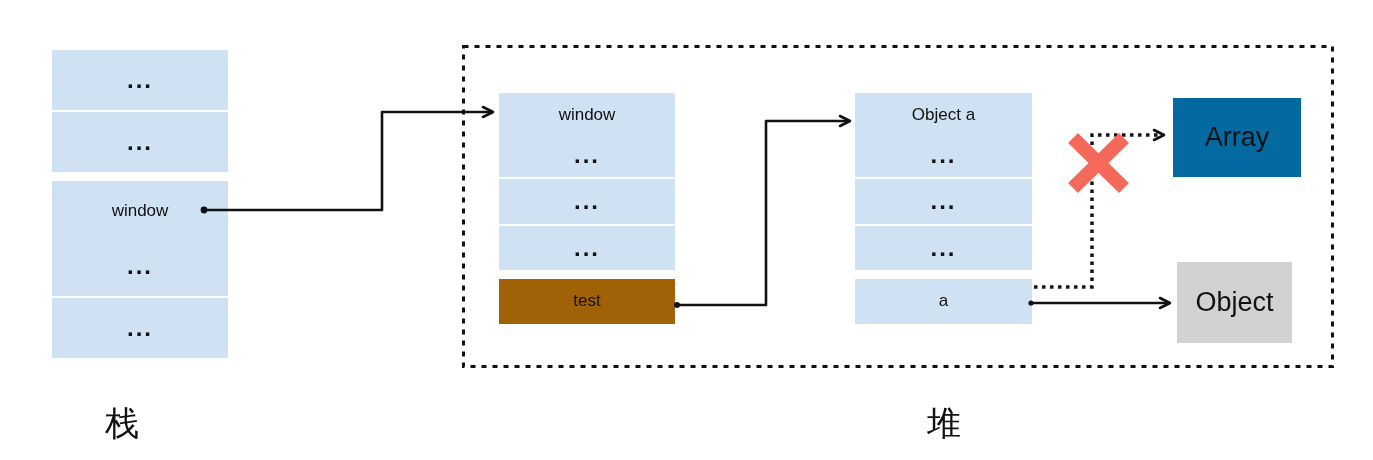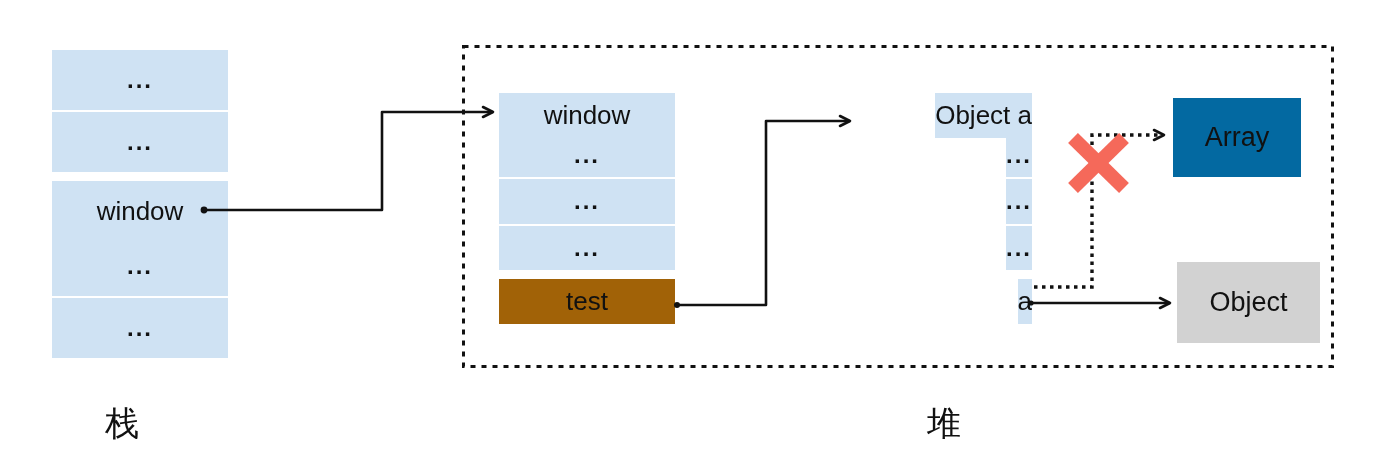--- a/index.html
+++ b/index.html
@@ -14,21 +14,21 @@
   .table{
     position:absolute;
     display:flex;
     flex-direction:column;
     gap:2px;
   }
   .cell{
     display:flex;
     align-items:center;
     justify-content:center;
-    font-size:26px;
+    font-size:17px;
     color:#111;
   }
   .stack-table .cell{height:60px;}
   .heap-table .cell{height:44.5px;}
   .cell.dots{
     font-weight:700;
     font-size:24px;
     letter-spacing:2px;
     transform:translateY(-7px);
   }
@@ -69,31 +69,31 @@
   <div class="zone-label" style="left:122px;top:401px;">栈</div>
 
   <div class="table heap-table" style="left:499px;top:93px;width:176px;">
     <div class="cell" style="background-color: rgb(207, 226, 243);">window</div>
     <div class="cell dots" style="background-color: rgb(207, 226, 243);">...</div>
     <div class="cell dots" style="background-color: rgb(207, 226, 243);">...</div>
     <div class="cell dots" style="background-color: rgb(207, 226, 243);">...</div>
     <div class="cell" style="background-color: #a16207;">test</div>
   </div>
 
-  <div class="table heap-table" style="left:855px;top:93px;width:177px;align-items:flex-end;">
+  <div class="table heap-table" style="left:855px;top:93px;width:177px;">
     <div class="cell" style="background-color: rgb(207, 226, 243);">Object a</div>
     <div class="cell dots" style="background-color: rgb(207, 226, 243);">...</div>
     <div class="cell dots" style="background-color: rgb(207, 226, 243);">...</div>
     <div class="cell dots" style="background-color: rgb(207, 226, 243);">...</div>
     <div class="cell" style="background-color: rgb(207, 226, 243);">a</div>
   </div>
 
   <div class="ref-box" style="left: 1173px; top: 98px; width: 128px; height: 79px; background-color: #0369a1;">Array</div>
 
-  <div class="ref-box" style="left: 1177px; top: 262px; width: 143px; height: 81px; background-color: rgb(210, 210, 210);">Object</div>
+  <div class="ref-box" style="left: 1177px; top: 262px; width: 115px; height: 81px; background-color: rgb(210, 210, 210);">Object</div>
 
   <div class="zone-label" style="left:944px;top:401px;">堆</div>
 
   <svg class="overlay" width="1373" height="460" viewBox="0 0 1373 460">
     <defs>
       <marker id="arrow" markerUnits="userSpaceOnUse" markerWidth="18" markerHeight="18" refX="11" refY="7" orient="auto">
         <path d="M2,2 L12,7 L2,12" fill="none" stroke="#111" stroke-width="2.6" stroke-linecap="round" stroke-linejoin="round"></path>
       </marker>
     </defs>
 

